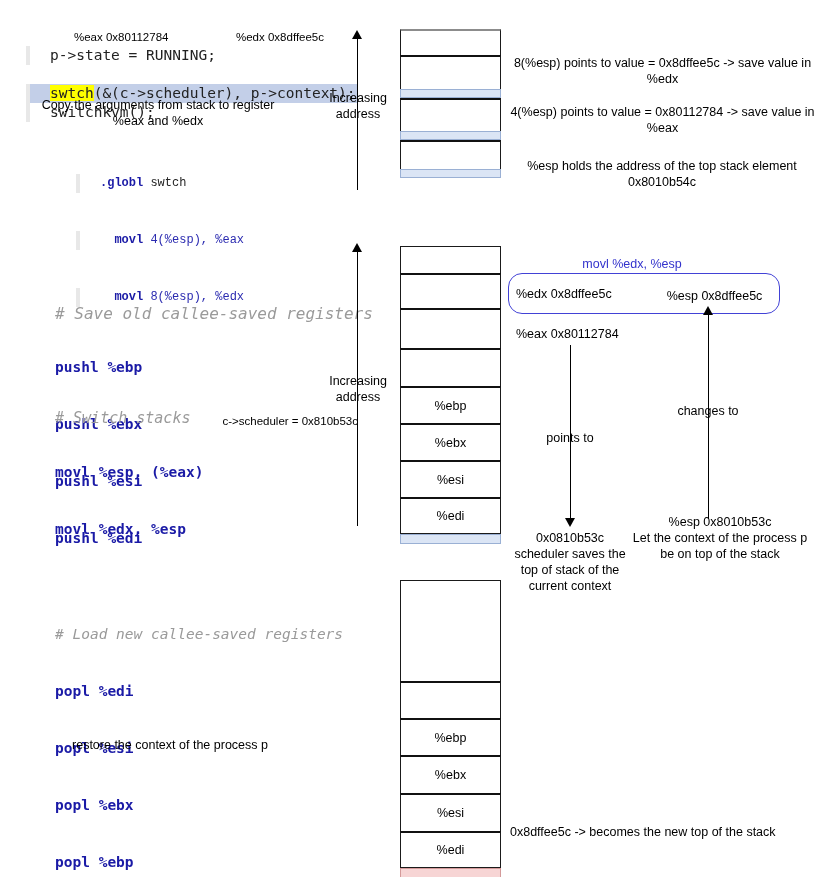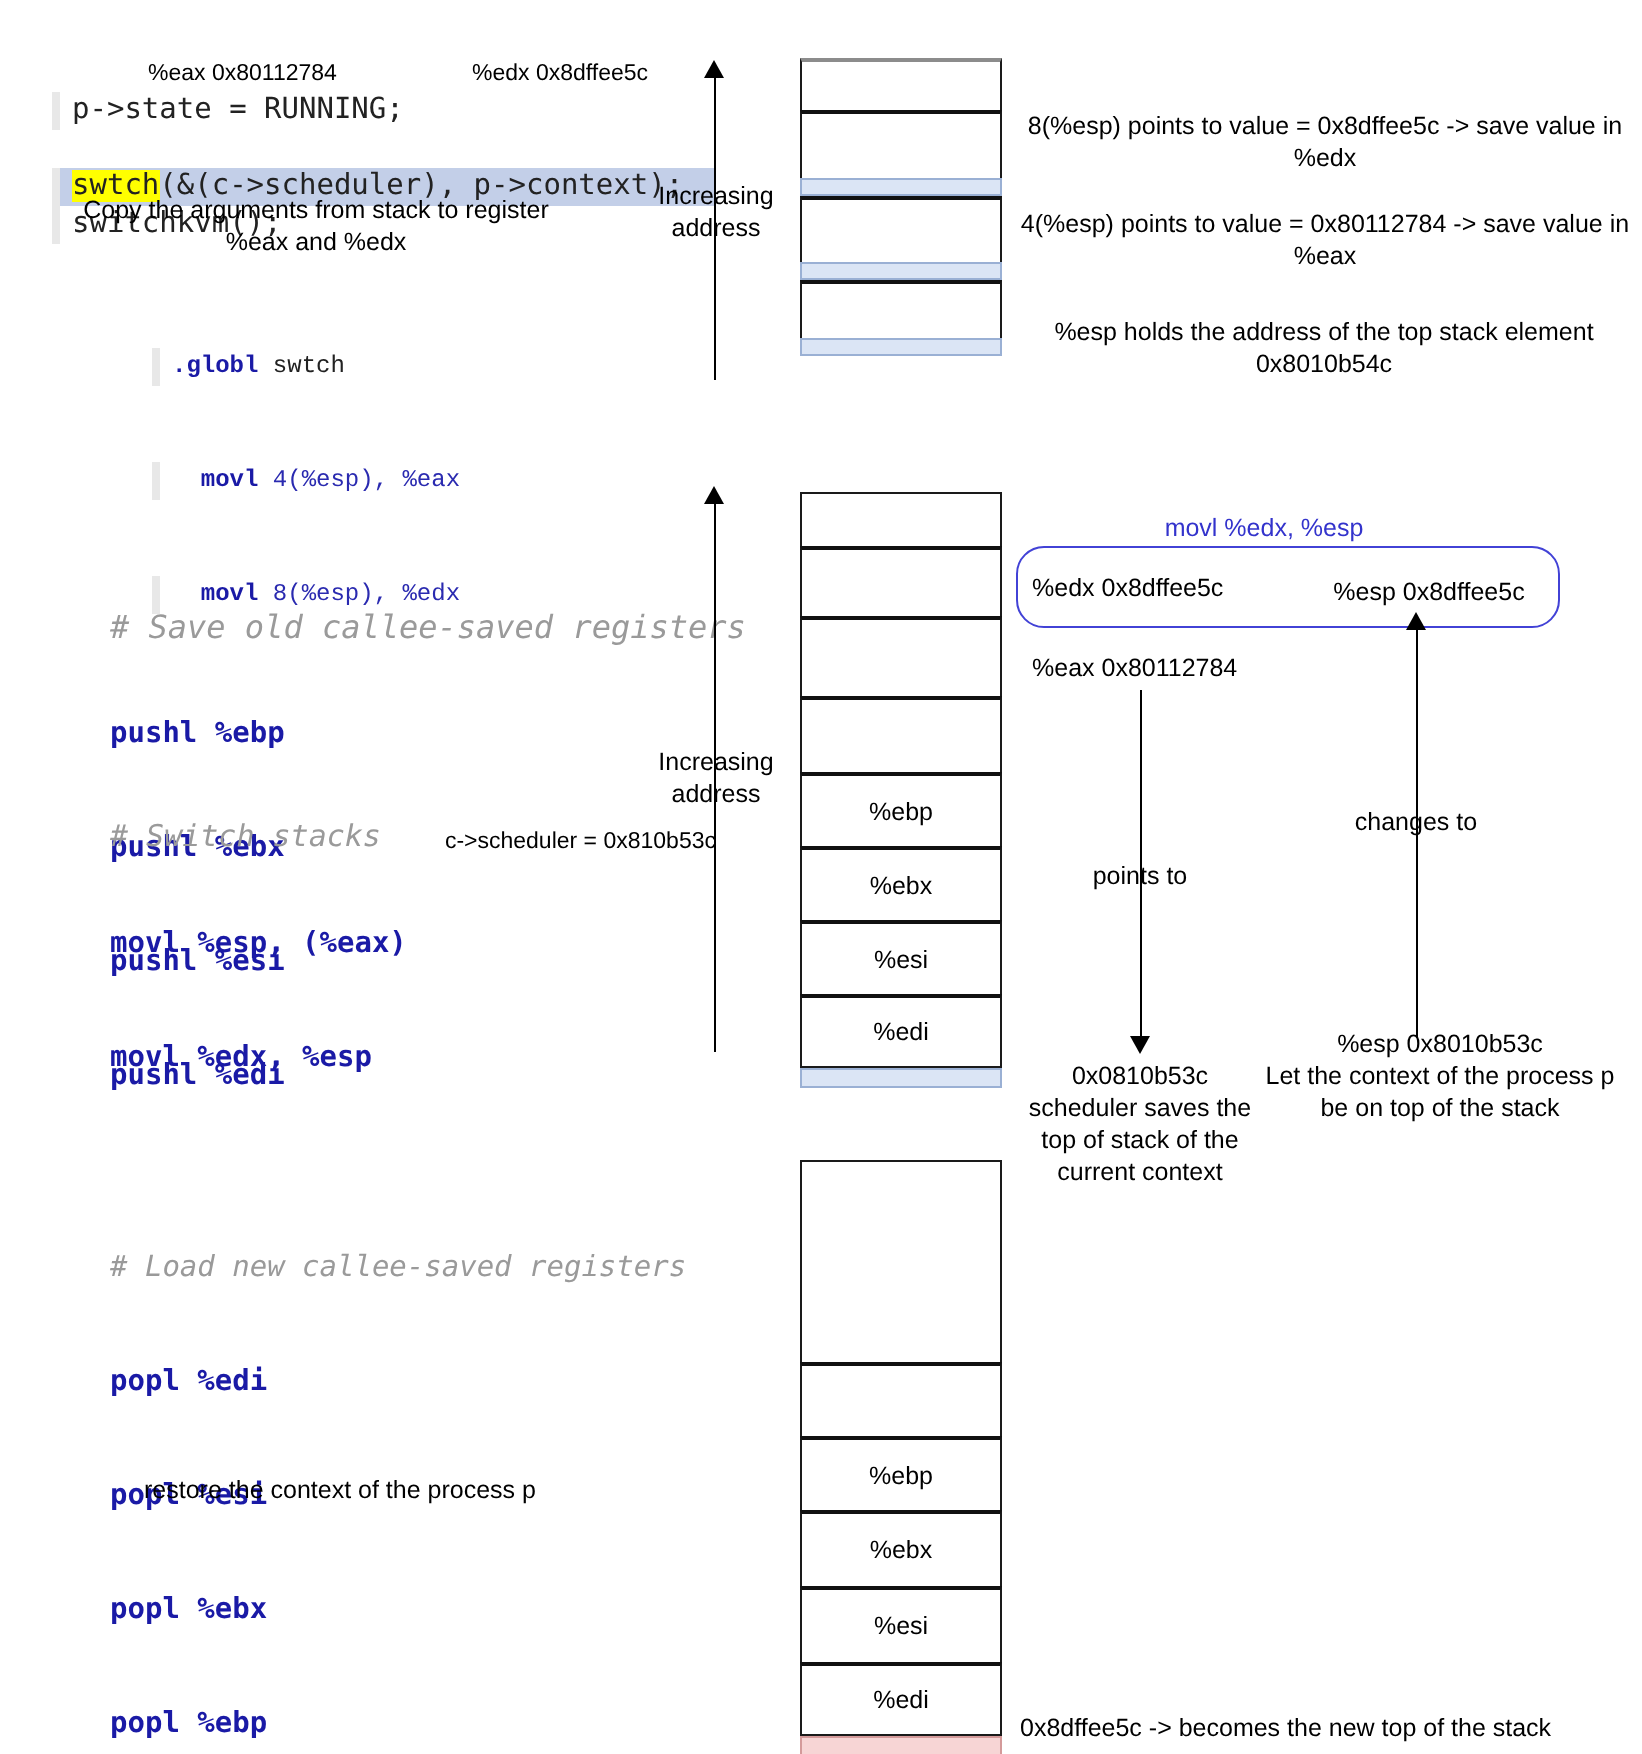--- a/index.html
+++ b/index.html
@@ -17,21 +17,21 @@
   .abs { position: absolute; }
 
   
   .code {
     font-family: "DejaVu Sans Mono", monospace;
     font-size: 14.5px;
     line-height: 19px;
     color: #222222;
     white-space: pre;
   }
-  .code .ln { position: relative; padding-left: 10px; }
+  .code .ln { position: relative; padding-left: 24px; }
   .gutter {
     position: absolute;
     left: 0; top: 0; bottom: 0;
     width: 4px;
     background: #e8e8e8;
   }
   .kw  { color: #1a1aa6; font-weight: bold; }
   .num { color: #2a2ab0; }
   .reg { color: #1a1aa6; font-weight: bold; }
   .com { color: #9a9a9a; font-style: italic; }
@@ -254,13 +254,13 @@
     </div>
   <div class="cell" style="height:38px; border-top:2.2px solid #111;">
       <span>%esi</span>
     </div>
   <div class="cell last" style="height:37px; border-top:2.2px solid #111;">
       <span>%edi</span>
     </div>
   <div class="band pink" style="height:13px;"></div>
 </div>
 
-<div class="abs ann ann-left" style="left:510px; top:856px; width:310px;">0x8dffee5c -&gt; becomes the new top of the stack</div>
+<div class="abs ann ann-left" style="left:510px; top:824px; width:310px;">0x8dffee5c -&gt; becomes the new top of the stack</div>
 
 </body></html>

